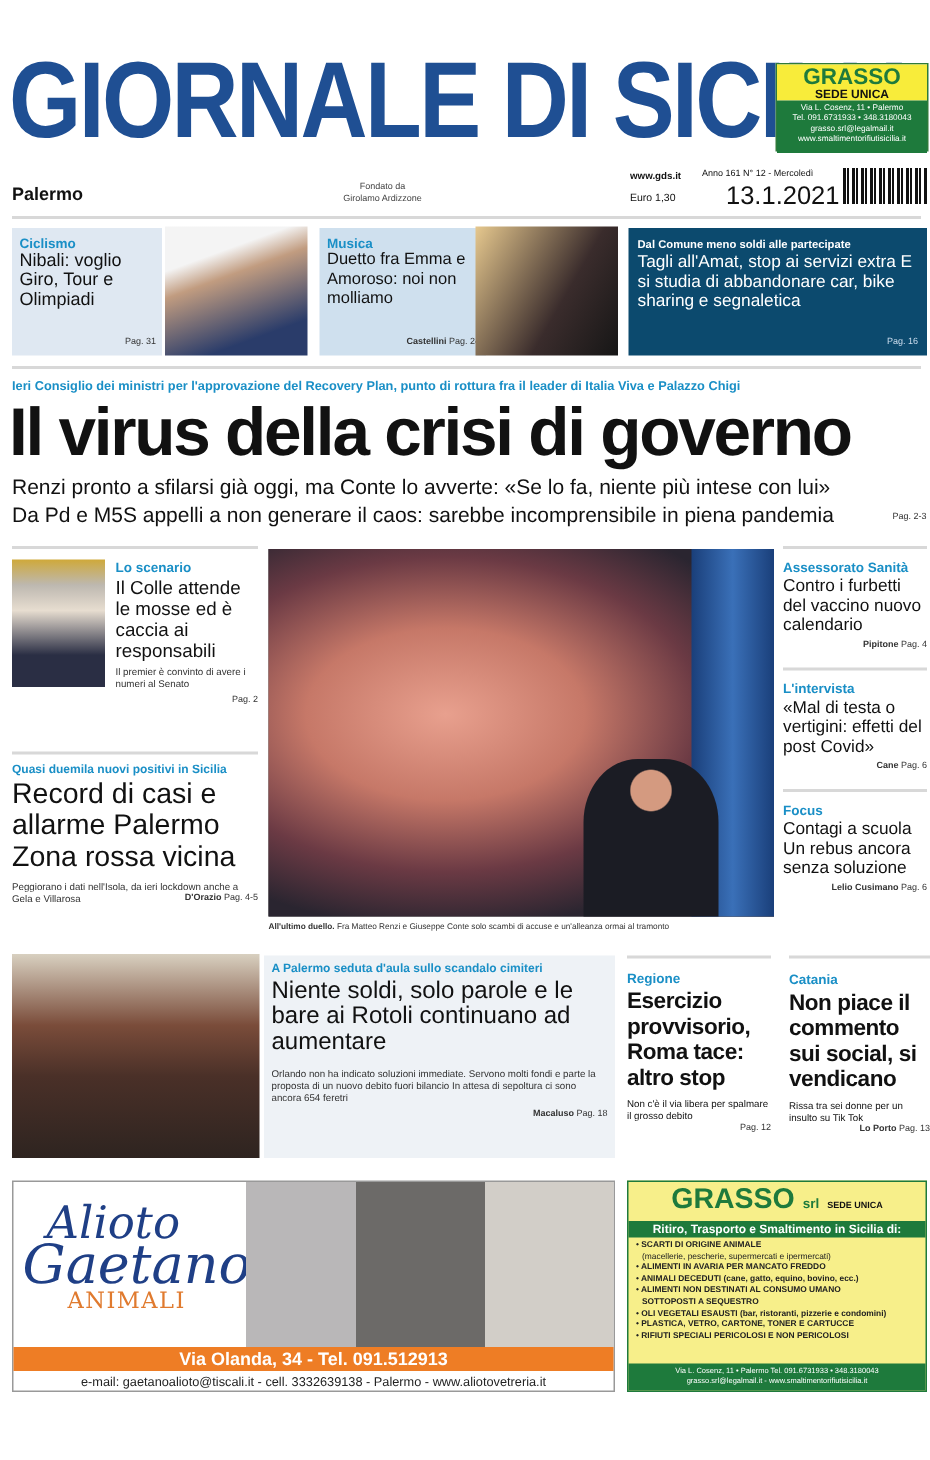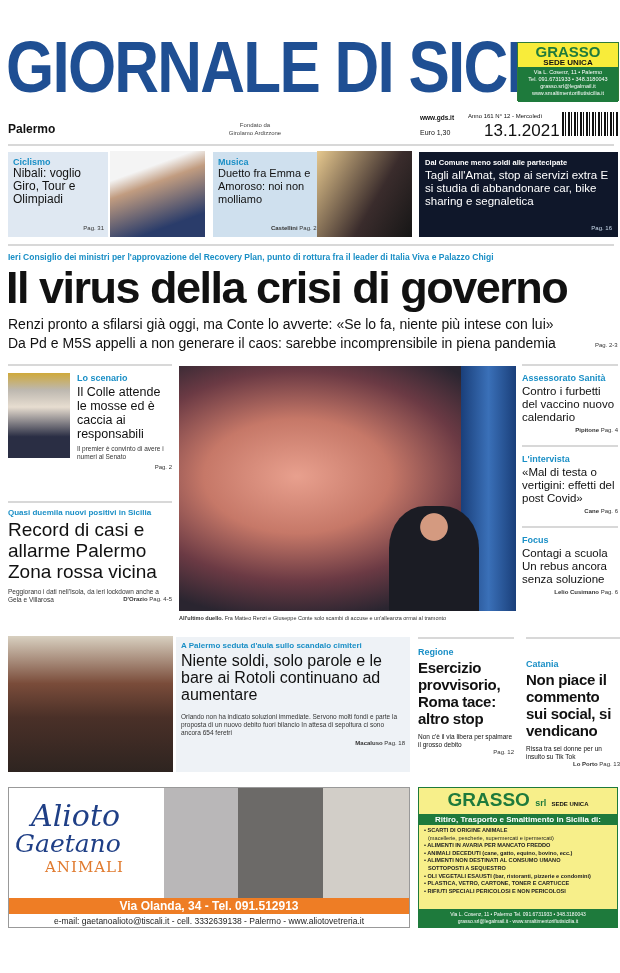--- a/index.html
+++ b/index.html
@@ -47,21 +47,21 @@
   <div style="font-size:12px;line-height:13px">Nibali: voglio Giro, Tour e Olimpiadi</div>
   <div class="pg abs" style="right:4px;bottom:6px">Pag. 31</div>
 </div>
 <div class="abs photo" style="left:110px;top:151px;width:95px;height:86px;background:linear-gradient(160deg,#f4f4f4 0 25%,#c19c80 40%,#2a3c6a 80%)"></div>
 <div class="abs panel" style="left:213px;top:152px;width:111px;height:85px;padding:5px;background:#cfe0ee">
   <div class="kicker">Musica</div>
   <div style="font-size:11px;line-height:13px">Duetto fra Emma e Amoroso: noi non molliamo</div>
   <div class="pg abs" style="right:4px;bottom:6px"><b>Castellini</b> <span>Pag. 24</span></div>
 </div>
 <div class="abs photo" style="left:317px;top:151px;width:95px;height:86px;background:linear-gradient(120deg,#e6c88e,#3a2c2c 60%,#161616)"></div>
-<div class="abs" style="left:419px;top:152px;width:199px;height:85px;background:#0f172a;color:#fff;padding:6px">
+<div class="abs" style="left:419px;top:152px;width:199px;height:85px;background:#0c4a6e;color:#fff;padding:6px">
   <div style="font-weight:bold;font-size:7.5px">Dal Comune meno soldi alle partecipate</div>
   <div style="font-size:11.5px;line-height:13px;margin-top:2px">Tagli all'Amat, stop ai servizi extra E si studia di abbandonare car, bike sharing e segnaletica</div>
   <div class="abs" style="right:6px;bottom:6px;font-size:6px;color:#cde">Pag. 16</div>
 </div>
 <div class="abs rule" style="left:8px;top:244px;width:606px"></div>
 
 <div class="abs kicker" style="left:8px;top:252px;font-size:8.5px;white-space:nowrap">Ieri Consiglio dei ministri per l'approvazione del Recovery Plan, punto di rottura fra il leader di Italia Viva e Palazzo Chigi</div>
 <div class="abs" style="left:6px;top:262px;font-size:45px;font-weight:bold;letter-spacing:-1.5px;white-space:nowrap">Il virus della crisi di governo</div>
 <div class="abs" style="left:8px;top:316px;font-size:14px;white-space:nowrap">Renzi pronto a sfilarsi già oggi, ma Conte lo avverte: «Se lo fa, niente più intese con lui»</div>
 <div class="abs" style="left:8px;top:335px;font-size:14px;white-space:nowrap">Da Pd e M5S appelli a non generare il caos: sarebbe incomprensibile in piena pandemia</div>
@@ -120,30 +120,30 @@
 
 <div class="abs" style="left:418px;top:637px;width:96px">
   <div class="rule"></div>
   <div class="kicker" style="margin-top:8px">Regione</div>
   <div style="font-size:15px;line-height:17px;font-weight:bold;margin-top:2px;letter-spacing:-0.3px">Esercizio provvisorio, Roma tace: altro stop</div>
   <div style="font-size:6.5px;line-height:8px;margin-top:6px">Non c'è il via libera per spalmare il grosso debito</div>
   <div class="pg">Pag. 12</div>
 </div>
 <div class="abs" style="left:526px;top:637px;width:94px">
   <div class="rule"></div>
-  <div class="kicker" style="margin-top:20px">Catania</div>
+  <div class="kicker" style="margin-top:9px">Catania</div>
   <div style="font-size:15px;line-height:17px;font-weight:bold;margin-top:2px;letter-spacing:-0.3px">Non piace il commento sui social, si vendicano</div>
   <div style="font-size:6.5px;line-height:8px;margin-top:6px">Rissa tra sei donne per un insulto su Tik Tok</div>
   <div class="pg"><b>Lo Porto</b> <span>Pag. 13</span></div>
 </div>
 
 <div class="abs" style="left:8px;top:787px;width:402px;height:141px;border:1px solid #999;background:#fff">
   <div class="abs" style="left:6px;top:14px;width:150px;font-family:'DejaVu Serif',serif;color:#1f3f86">
     <div style="font-size:30px;line-height:28px;font-style:italic;padding-left:16px">Alioto</div>
-    <div style="font-size:25px;line-height:28px;font-style:italic">Gaetano</div>
+    <div style="font-size:36px;line-height:28px;font-style:italic">Gaetano</div>
     <div style="font-size:15px;color:#e07a2e;padding-left:30px;letter-spacing:1px">ANIMALI</div>
   </div>
   <div class="abs" style="left:155px;top:0;width:245px;height:110px;background:linear-gradient(90deg,#b9b7b8 0 30%,#6c6a68 30% 65%,#d2cec8 65%)"></div>
   <div class="abs" style="left:0;top:110px;width:400px;height:16px;background:#ee7d25;color:#fff;font-weight:bold;font-size:12px;text-align:center;line-height:16px">Via Olanda, 34 - Tel. 091.512913</div>
   <div class="abs" style="left:0;top:126px;width:400px;height:14px;font-size:8.5px;text-align:center;line-height:14px;color:#222">e-mail: gaetanoalioto@tiscali.it - cell. 3332639138 - Palermo - www.aliotovetreria.it</div>
 </div>
 
 <div class="abs" style="left:418px;top:787px;width:200px;height:141px;background:#f7ef8a;border:1px solid #1e7a3c">
   <div style="text-align:center;color:#1e7a3c;font-weight:bold;font-size:19px;line-height:20px;padding-top:2px"><span>GRASSO</span> <span style="font-size:9px">srl</span> <span style="font-size:6px;color:#111">SEDE UNICA</span></div>
   <div style="background:#1e7a3c;color:#fff;font-weight:bold;font-size:8px;text-align:center;line-height:11px">Ritiro, Trasporto e Smaltimento in Sicilia di:</div>

